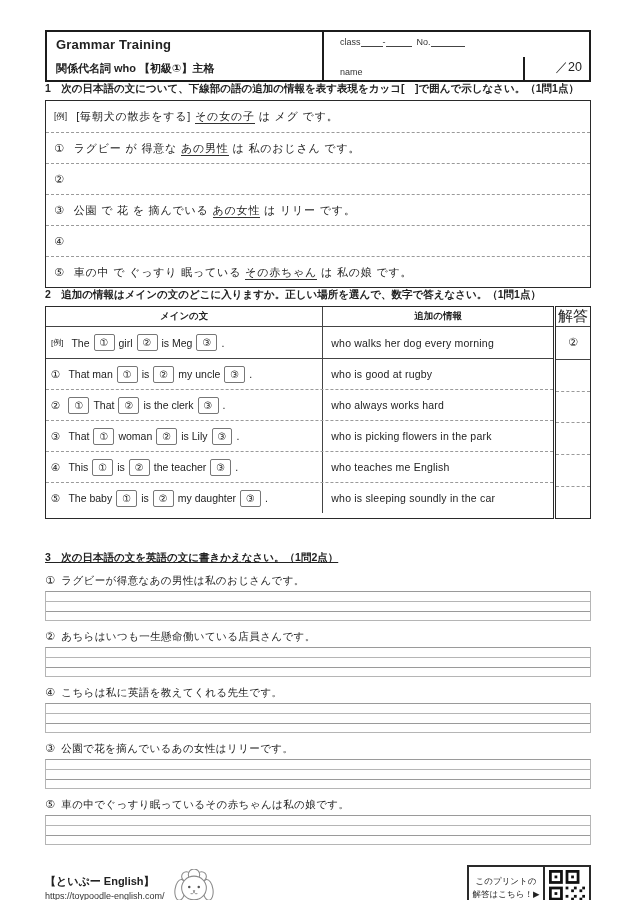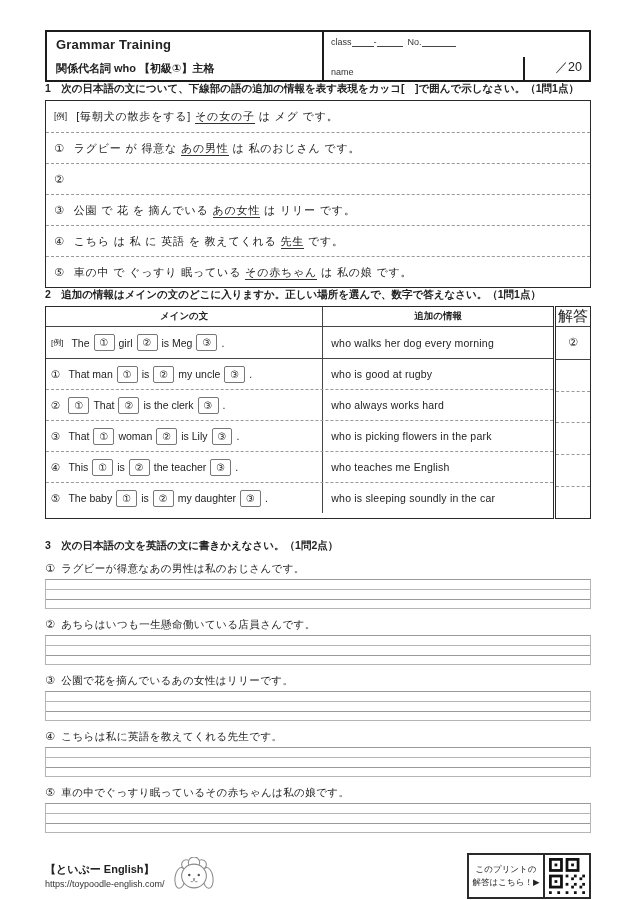--- a/index.html
+++ b/index.html
@@ -8,21 +8,21 @@
   .page {
     width:636px; height:900px; margin:0 auto; background:#fff;
     padding:30px 45px 0 45px; position:relative; overflow:hidden;
   }
 
   
   .hdr { display:flex; border:2px solid #1c1c1c; height:52px; }
   .hdr-left { flex:0 0 275px; padding:5px 9px 4px; display:flex; flex-direction:column; justify-content:space-between; }
   .hdr-title-en { font-size:13px; font-weight:bold; letter-spacing:.2px; }
   .hdr-title-jp { font-size:11px; font-weight:bold; }
-  .hdr-mid { flex:1; border-left:2px solid #1c1c1c; padding:5px 7px 3px; display:flex; flex-direction:column; justify-content:space-between; font-size:9px; color:#333; }
+  .hdr-mid { flex:1; border-left:2px solid #1c1c1c; padding:5px 16px 3px; display:flex; flex-direction:column; justify-content:space-between; font-size:9px; color:#333; }
   .blank { display:inline-block; border-bottom:1px solid #444; height:9px; vertical-align:bottom; }
   .w22{width:22px;} .w26{width:26px;} .w34{width:34px;}
   .hdr-score { flex:0 0 66px; border-left:2px solid #1c1c1c; position:relative;margin-top:25px; }
   .score-txt { position:absolute; right:7px; bottom:4px; font-size:12.5px; }
 
   
   .sec-head { font-size:10.5px; font-weight:bold; margin-top:0; }
 
   
   .s1-box { border:1.5px solid #2a2a2a; margin-top:4px; }
@@ -104,21 +104,20 @@
       </div>
       <div class="s1-row">
         <span class="row-num">②</span>
       </div>
       <div class="s1-row">
         <span class="row-num">③</span>
         <span class="s1-text">公園 で 花 を 摘んでいる <span class="underlined">あの女性</span> は リリー です。</span>
       </div>
       <div class="s1-row">
         <span class="row-num">④</span>
-        <span class="s1-text">こちら は 私 に 英語 を 教えてくれる <span class="underlined">先生</span> です。</span>
       </div>
       <div class="s1-row">
         <span class="row-num">⑤</span>
         <span class="s1-text">車の中 で ぐっすり 眠っている <span class="underlined">その赤ちゃん</span> は 私の娘 です。</span>
       </div>
     </div>
 
   <div class="sec-head">2　追加の情報はメインの文のどこに入りますか。正しい場所を選んで、数字で答えなさい。（1問1点）</div>
   <div class="s2-wrap">
     <div class="s2-table">
@@ -212,45 +211,45 @@
           <div class="ans-c">②</div>
           <div class="ans-c after-rei"></div>
           <div class="ans-c"></div>
           <div class="ans-c"></div>
           <div class="ans-c"></div>
           <div class="ans-c"></div>
         </div>
     </div>
   </div>
 
-  <div class="sec-head" style="margin-top:20px;">3　次の日本語の文を英語の文に書きかえなさい。（1問2点）</div>
+  <div class="sec-head" style="margin-top:32px;text-decoration:underline;">3　次の日本語の文を英語の文に書きかえなさい。（1問2点）</div>
   <div>
       <div class="s3-item">
         <div class="s3-label"><span class="row-num">①</span><span>ラグビーが得意なあの男性は私のおじさんです。</span></div>
         <div class="writing-box">
           <div class="wline l1"></div>
           <div class="wline l2"></div>
         </div>
       </div>
       <div class="s3-item">
         <div class="s3-label"><span class="row-num">②</span><span>あちらはいつも一生懸命働いている店員さんです。</span></div>
         <div class="writing-box">
           <div class="wline l1"></div>
           <div class="wline l2"></div>
         </div>
       </div>
       <div class="s3-item">
+        <div class="s3-label"><span class="row-num">④</span><span>こちらは私に英語を教えてくれる先生です。</span></div>
+        <div class="writing-box">
+          <div class="wline l1"></div>
+          <div class="wline l2"></div>
+        </div>
+      </div>
+      <div class="s3-item">
         <div class="s3-label"><span class="row-num">③</span><span>公園で花を摘んでいるあの女性はリリーです。</span></div>
-        <div class="writing-box">
-          <div class="wline l1"></div>
-          <div class="wline l2"></div>
-        </div>
-      </div>
-      <div class="s3-item">
-        <div class="s3-label"><span class="row-num">④</span><span>こちらは私に英語を教えてくれる先生です。</span></div>
         <div class="writing-box">
           <div class="wline l1"></div>
           <div class="wline l2"></div>
         </div>
       </div>
       <div class="s3-item">
         <div class="s3-label"><span class="row-num">⑤</span><span>車の中でぐっすり眠っているその赤ちゃんは私の娘です。</span></div>
         <div class="writing-box">
           <div class="wline l1"></div>
           <div class="wline l2"></div>

